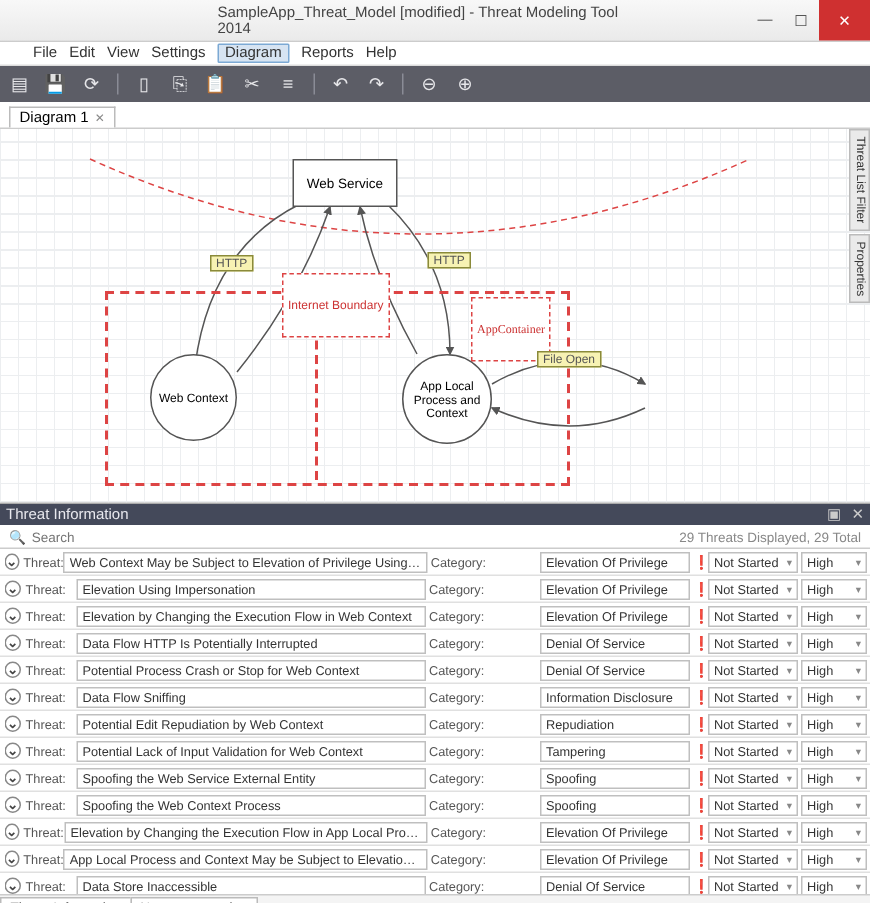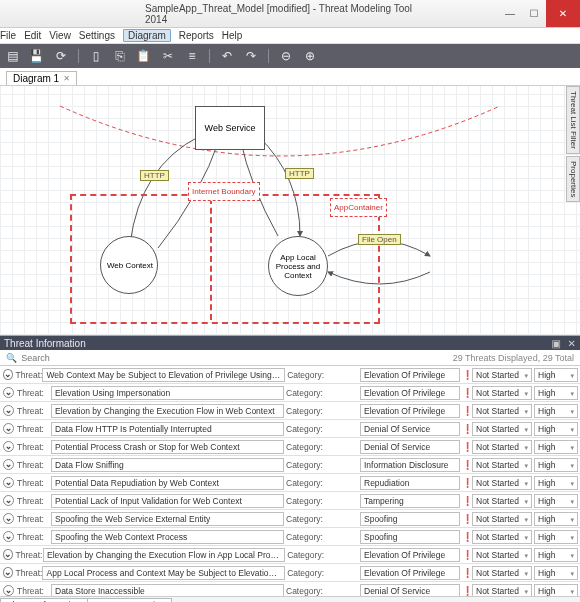--- a/index.html
+++ b/index.html
@@ -2,21 +2,21 @@
 <html><head>
 <meta charset="utf-8">
 <style>
   * { box-sizing: border-box; margin: 0; padding: 0; }
   body { font-family: Tahoma, Arial, sans-serif; font-size: 10px; width: 580px; height: 602px; overflow: hidden; background: #fff; }
   .titlebar { height: 28px; background: linear-gradient(#f8f8f8,#eaeaea); display:flex; align-items:center; border-bottom:1px solid #ccc; position:relative;}
   .titlebar-title { position:absolute; left:50%; transform:translateX(-50%); color:#444; font-size:10px;}
   .window-ctl { display:flex; margin-left:auto; height:100%;}
   .wbtn { width:24px; display:flex; align-items:center; justify-content:center; font-size:10px; color:#555; cursor:default;}
   .wbtn.close { background:#cf3030; color:#fff; width:34px;}
-  .menubar { height:16px; background:#fff; display:flex; align-items:center; padding-left:0; gap:8px; border-bottom:1px solid #ddd;}
+  .menubar { height:16px; background:#fff; display:flex; align-items:center; padding-left:22px; gap:8px; border-bottom:1px solid #ddd;}
   .menubar span { font-size:10px; color:#333; cursor:default;}
   .menubar .active { background:#d7e4f2; border:1px solid #7ca9d4; padding:0 4px; border-radius:1px;}
   .toolbar { height:24px; background:#5c5d66; display:flex; align-items:center; padding:0 6px; gap:10px;}
   .toolbar .tb { width:14px; height:14px; color:#e7e7ea; display:flex; align-items:center; justify-content:center; font-size:12px; cursor:default;}
   .toolbar .sep { width:1px; height:14px; background:#8a8c96;}
   .doc-tabs { height:18px; background:#fff; border-bottom:1px solid #ccc; display:flex; align-items:flex-end; padding-left:6px;}
   .doc-tab { border:1px solid #bbb; border-bottom:none; padding:1px 6px 1px 6px; font-size:10px; display:flex; gap:4px; align-items:center; background:#fff;}
   .doc-tab .x { color:#888; font-size:8px; cursor:default;}
   .workspace { position:relative; height:250px; background:
     linear-gradient(#fff,#fff),
@@ -26,24 +26,24 @@
     border-bottom:1px solid #aaa;
     overflow:hidden;
   }
   .workspace::before{ content:""; position:absolute; inset:0; background:
     repeating-linear-gradient(0deg,#eceef0 0,#eceef0 1px,transparent 1px,transparent 12px),
     repeating-linear-gradient(90deg,#eceef0 0,#eceef0 1px,transparent 1px,transparent 12px);
   }
   .panel-side { position:absolute; right:0; top:0; width:14px; height:100%; display:flex; flex-direction:column; gap:2px;}
   .side-tab { writing-mode:vertical-rl; font-size:8px; background:#eaeaea; border:1px solid #bbb; padding:4px 1px; color:#333; text-align:center;}
   .node-rect { position:absolute; border:1px solid #555; background:#fff; display:flex; align-items:center; justify-content:center; font-size:9px; text-align:center; padding:2px;}
-  .node-circ { position:absolute; border:1px solid #555; background:#fff; border-radius:50%; display:flex; align-items:center; justify-content:flex-end; font-size:8px; text-align:center; padding:4px;}
+  .node-circ { position:absolute; border:1px solid #555; background:#fff; border-radius:50%; display:flex; align-items:center; justify-content:center; font-size:8px; text-align:center; padding:4px;}
   .flowlabel { position:absolute; border:1px solid #8a8a3a; background:#f7f2b3; font-size:8px; padding:0 3px; color:#555;}
   .boundary { position:absolute; border:2px dashed #d44; }
-  .boundary-label { position:absolute; border:1px dashed #d44; background:#fff; font-size:8px; color:#c33; padding:4px 3px;}
+  .boundary-label { position:absolute; border:1px dashed #d44; background:#fff; font-size:8px; color:#c33; padding:16px 3px;}
   svg.ws-svg { position:absolute; inset:0; width:100%; height:100%; pointer-events:none;}
   .ti-header { height:14px; background:#44495a; color:#e8e8ee; font-size:10px; display:flex; align-items:center; padding:0 4px; justify-content:space-between;}
   .ti-header .hbtn { font-size:10px; color:#ccc; margin-left:4px;}
   .search-row { height:16px; background:#fff; border-bottom:1px solid #ccc; display:flex; align-items:center; padding:0 6px; font-size:9px; color:#888; justify-content:space-between;}
   .search-row .sicn { color:#888; margin-right:4px;}
   .threat-list { height: calc(602px - 18px - 16px - 24px - 18px - 250px - 14px - 16px - 16px); overflow-y:auto; background:#fff;}
   .trow { display:flex; align-items:center; border-bottom:1px solid #e0e0e0; height:18px; font-size:8.5px; color:#333;}
   .trow .exp { width:18px; text-align:center; font-weight:bold; border:1px solid #888; border-radius:50%; width:11px; height:11px; margin:0 3px; line-height:9px; font-size:9px; background:#fff; color:#444;}
   .trow .lab { width:34px; color:#555;}
   .trow .cell { border:1px solid #bfbfbf; background:#fff; height:14px; line-height:13px; padding:0 3px; overflow:hidden; white-space:nowrap; text-overflow:ellipsis; margin-right:2px;}
@@ -121,25 +121,25 @@
 
     <path d="M258,50 Q300,90 300,150" stroke="#555" fill="none" marker-end="url(#ah)"></path>
 
     <path d="M278,150 Q250,100 240,52" stroke="#555" fill="none" marker-end="url(#ah)"></path>
 
     <path d="M328,170 Q380,140 430,170" stroke="#555" fill="none" marker-end="url(#ah)"></path>
     <path d="M430,186 Q380,210 328,186" stroke="#555" fill="none" marker-end="url(#ah)"></path>
   </svg>
 
   <div class="boundary" style="left:70px; top:108px; width:310px; height:130px;"></div>
-  <div class="boundary-label" style="left:330px; top:112px;">AppContainer</div>
+  <div class="boundary-label" style="left:314px; top:112px;font-family:Liberation Serif, serif;">AppContainer</div>
   <div class="boundary" style="left:210px; top:112px; width:0; height:122px; border-left:2px dashed #d44; border-right:none;border-top:none;border-bottom:none;"></div>
   <div class="boundary-label" style="left:188px; top:96px;">Internet Boundary</div>
 
-  <div class="node-rect" style="left:195px; top:20px; width:70px; height:44px;">
+  <div class="node-rect" style="left:195px; top:20px; width:70px; height:32px;">
       <span>Web Service</span>
     </div>
   <div class="node-circ" style="left:100px; top:150px; width:58px; height:58px;">
       <span>Web Context</span>
     </div>
   <div class="node-circ" style="left:268px; top:150px; width:60px; height:60px;">
       <span>App Local Process and Context</span>
     </div>
 
   <div class="flowlabel" style="left:140px; top:84px;">HTTP</div>
@@ -225,21 +225,21 @@
       <div class="cell threatname">Data Flow Sniffing</div>
       <div class="catlab">Category:</div>
       <div class="cell cat">Information Disclosure</div>
       <div class="statusico">❗</div>
       <div class="cell status">Not Started</div>
       <div class="cell prio">High</div>
     </div>
     <div class="trow">
       <div class="exp">⌄</div>
       <div class="lab">Threat:</div>
-      <div class="cell threatname">Potential Data Repudiation by Web Context</div>
+      <div class="cell threatname">Potential Edit Repudiation by Web Context</div>
       <div class="catlab">Category:</div>
       <div class="cell cat">Repudiation</div>
       <div class="statusico">❗</div>
       <div class="cell status">Not Started</div>
       <div class="cell prio">High</div>
     </div>
     <div class="trow">
       <div class="exp">⌄</div>
       <div class="lab">Threat:</div>
       <div class="cell threatname">Potential Lack of Input Validation for Web Context</div>

